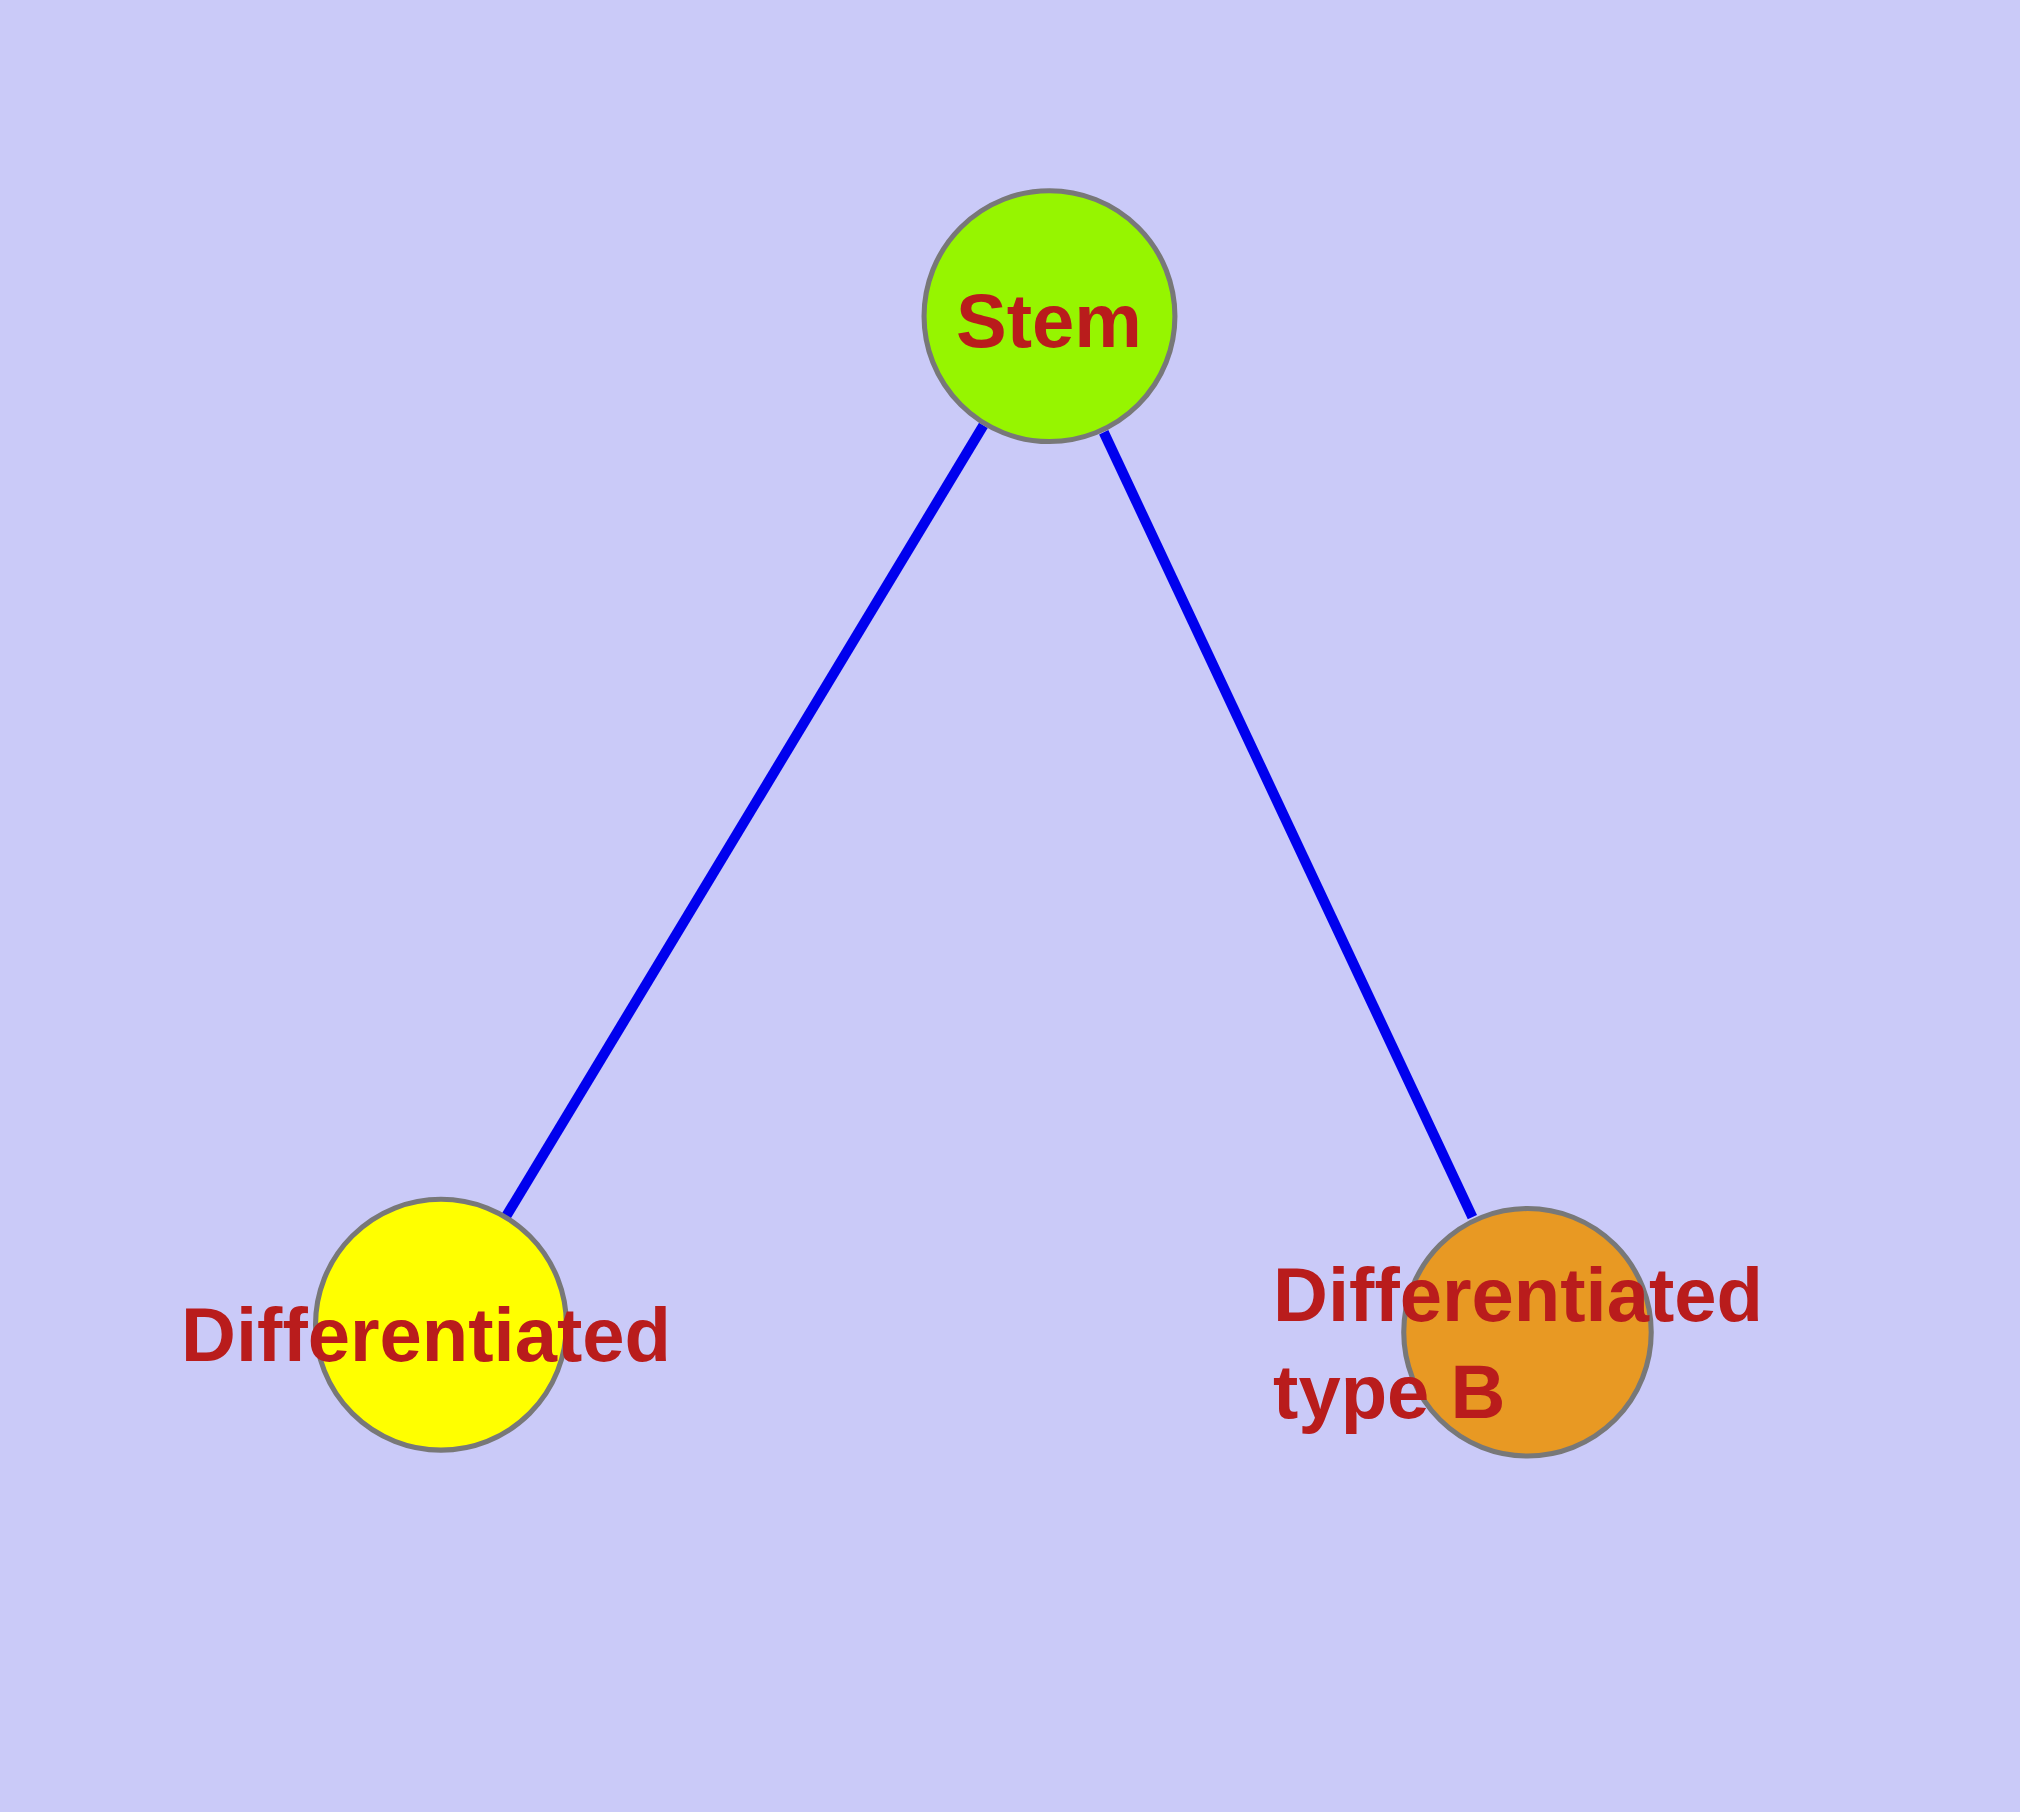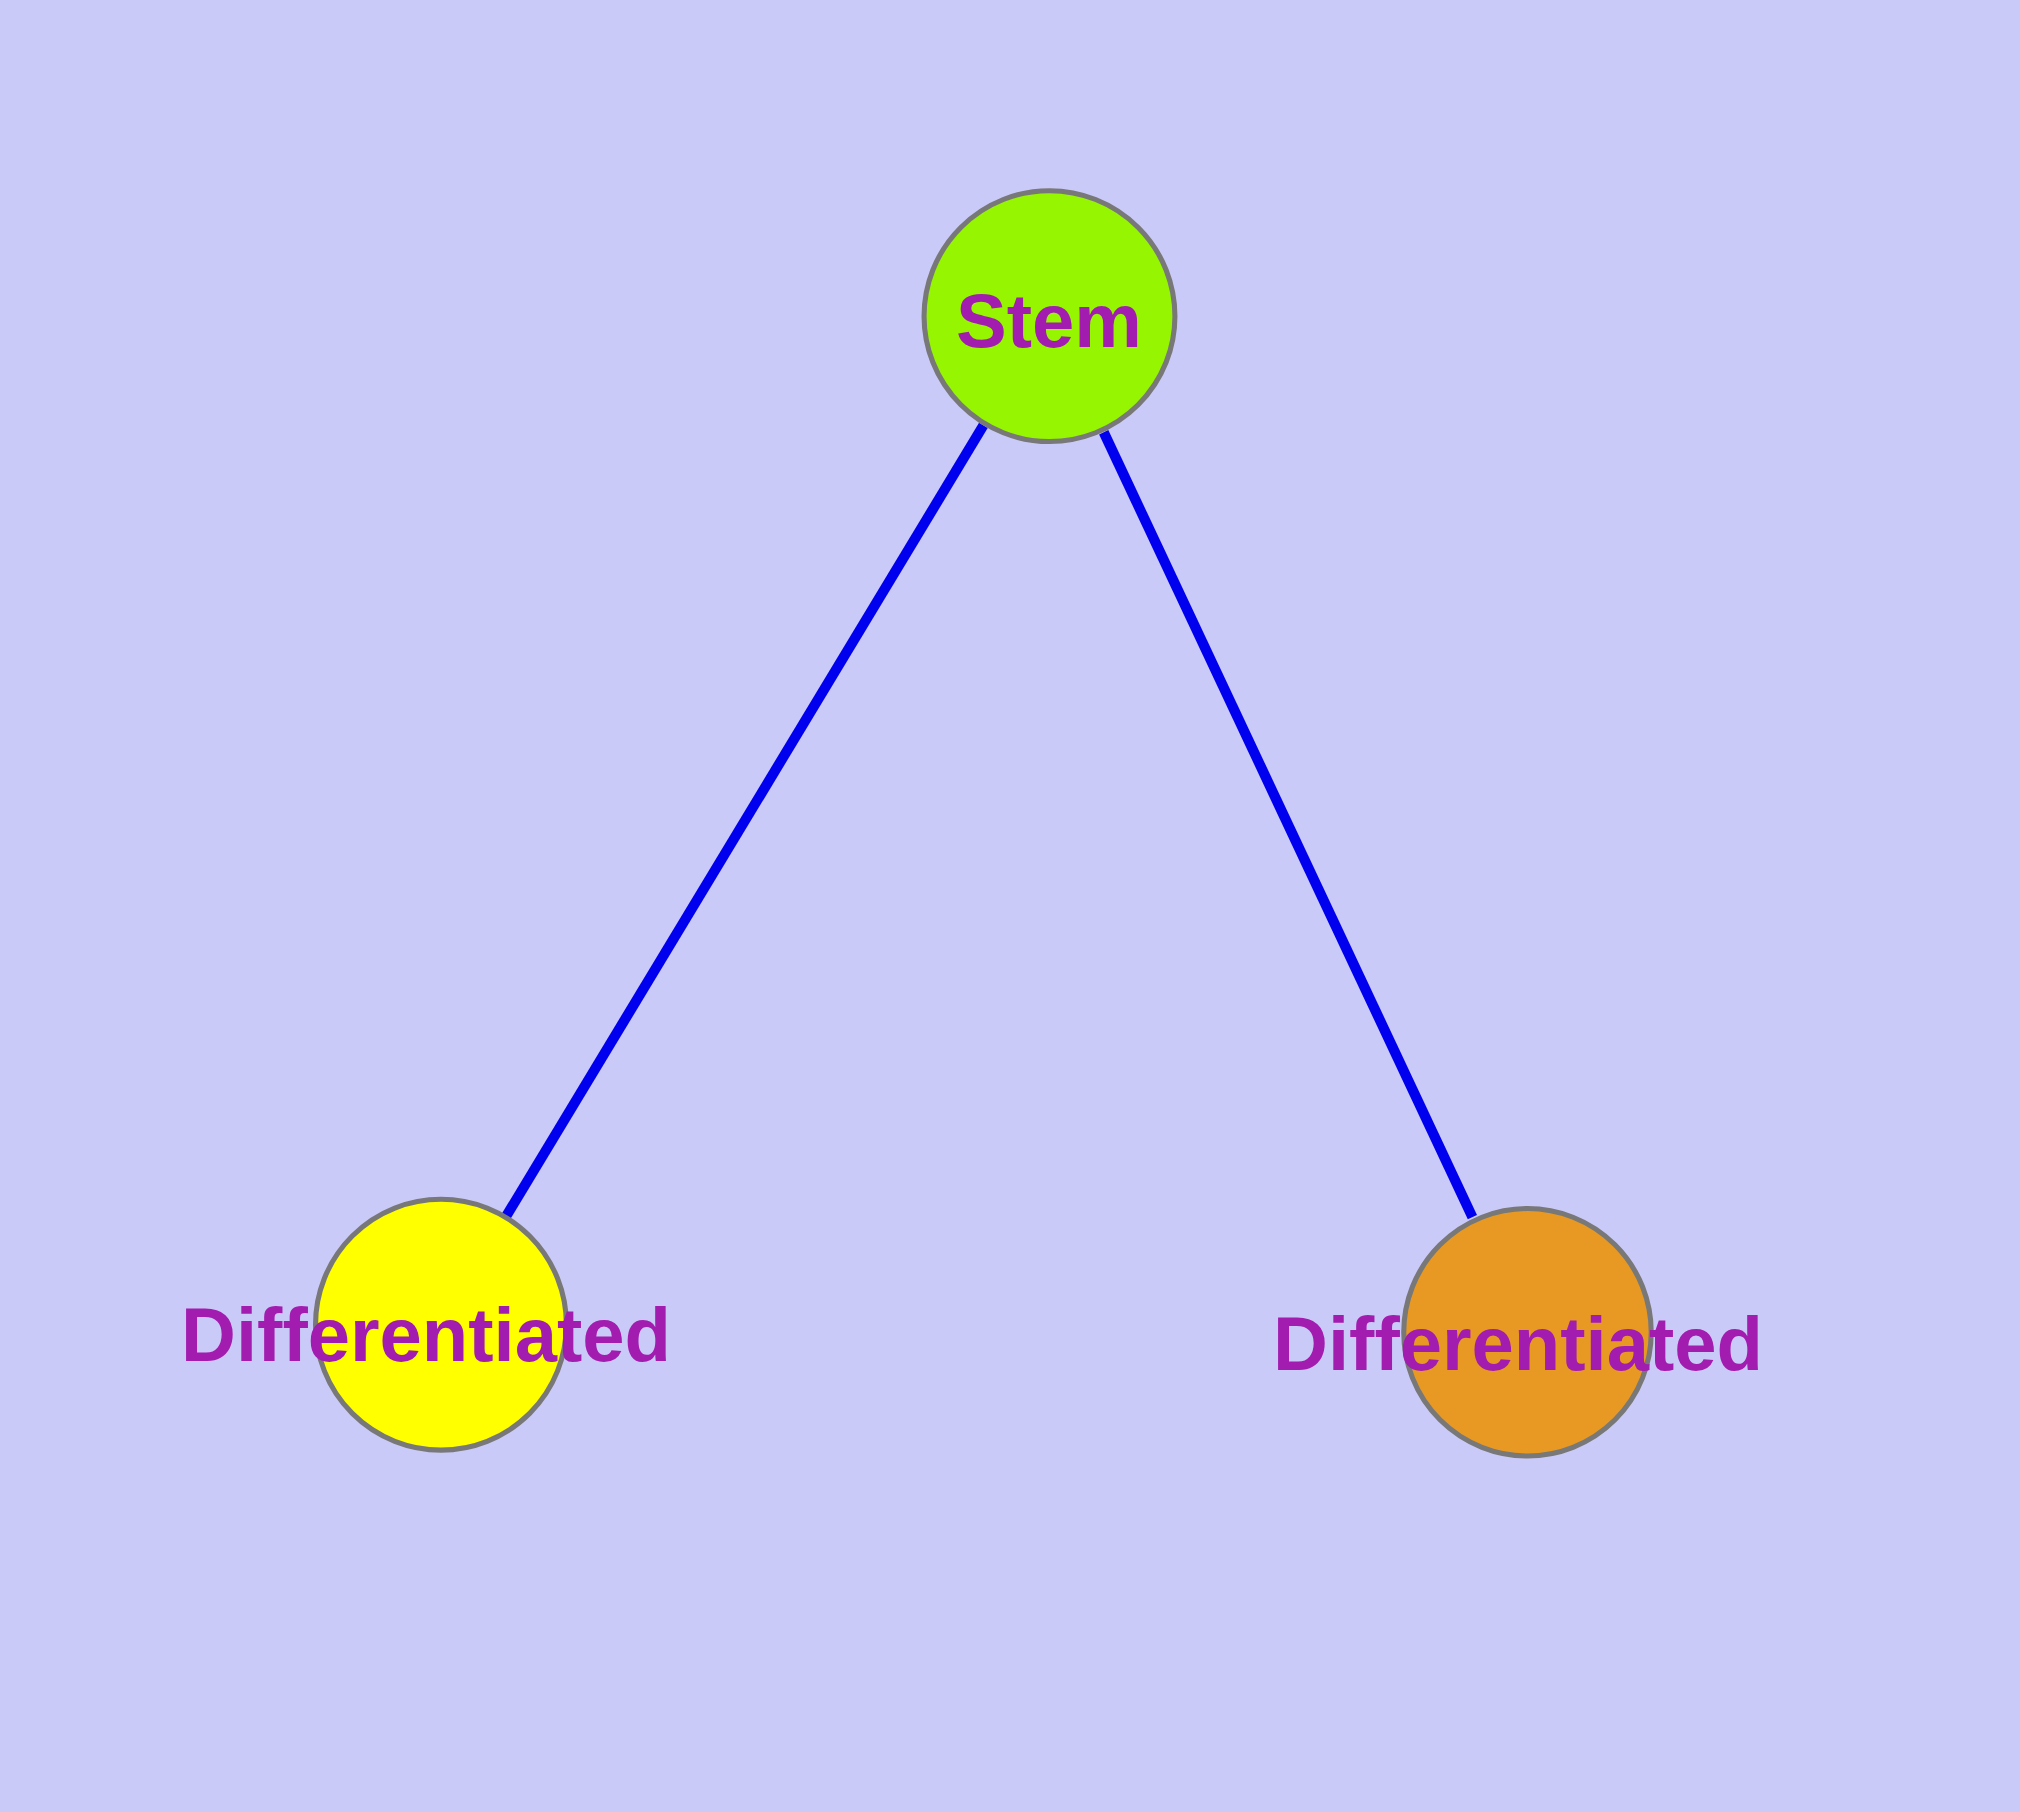--- a/index.html
+++ b/index.html
@@ -24,21 +24,21 @@
   .edge {
     stroke-width: 12px;
     fill: none;
   }
   .node {
     stroke-width: 6px;
   }
   .node-label {
     position: absolute;
     transform: translate(-50%, -50%);
-    color: #a21caf;
+    color: #b91c1c;
     font-weight: bold;
     font-size: 76px;
     line-height: 97px;
     white-space: nowrap;
     pointer-events: none;
   }
   .node-label .line { white-space: nowrap; }
 </style>
 </head>
 <body>
@@ -61,16 +61,17 @@
   <div class="node-label" style="left:1049px; top:320px;">
     <div class="line">Stem</div>
   </div>
 
   <div class="node-label" style="left:426px; top:1334px;">
     <div class="line">Differentiated</div>
   </div>
 
   <div class="node-label" style="left:1518px; top:1343px;">
     <div class="line">Differentiated</div>
+    <div class="line">type B</div>
   </div>
 
 </div>
 
 
 </body></html>

